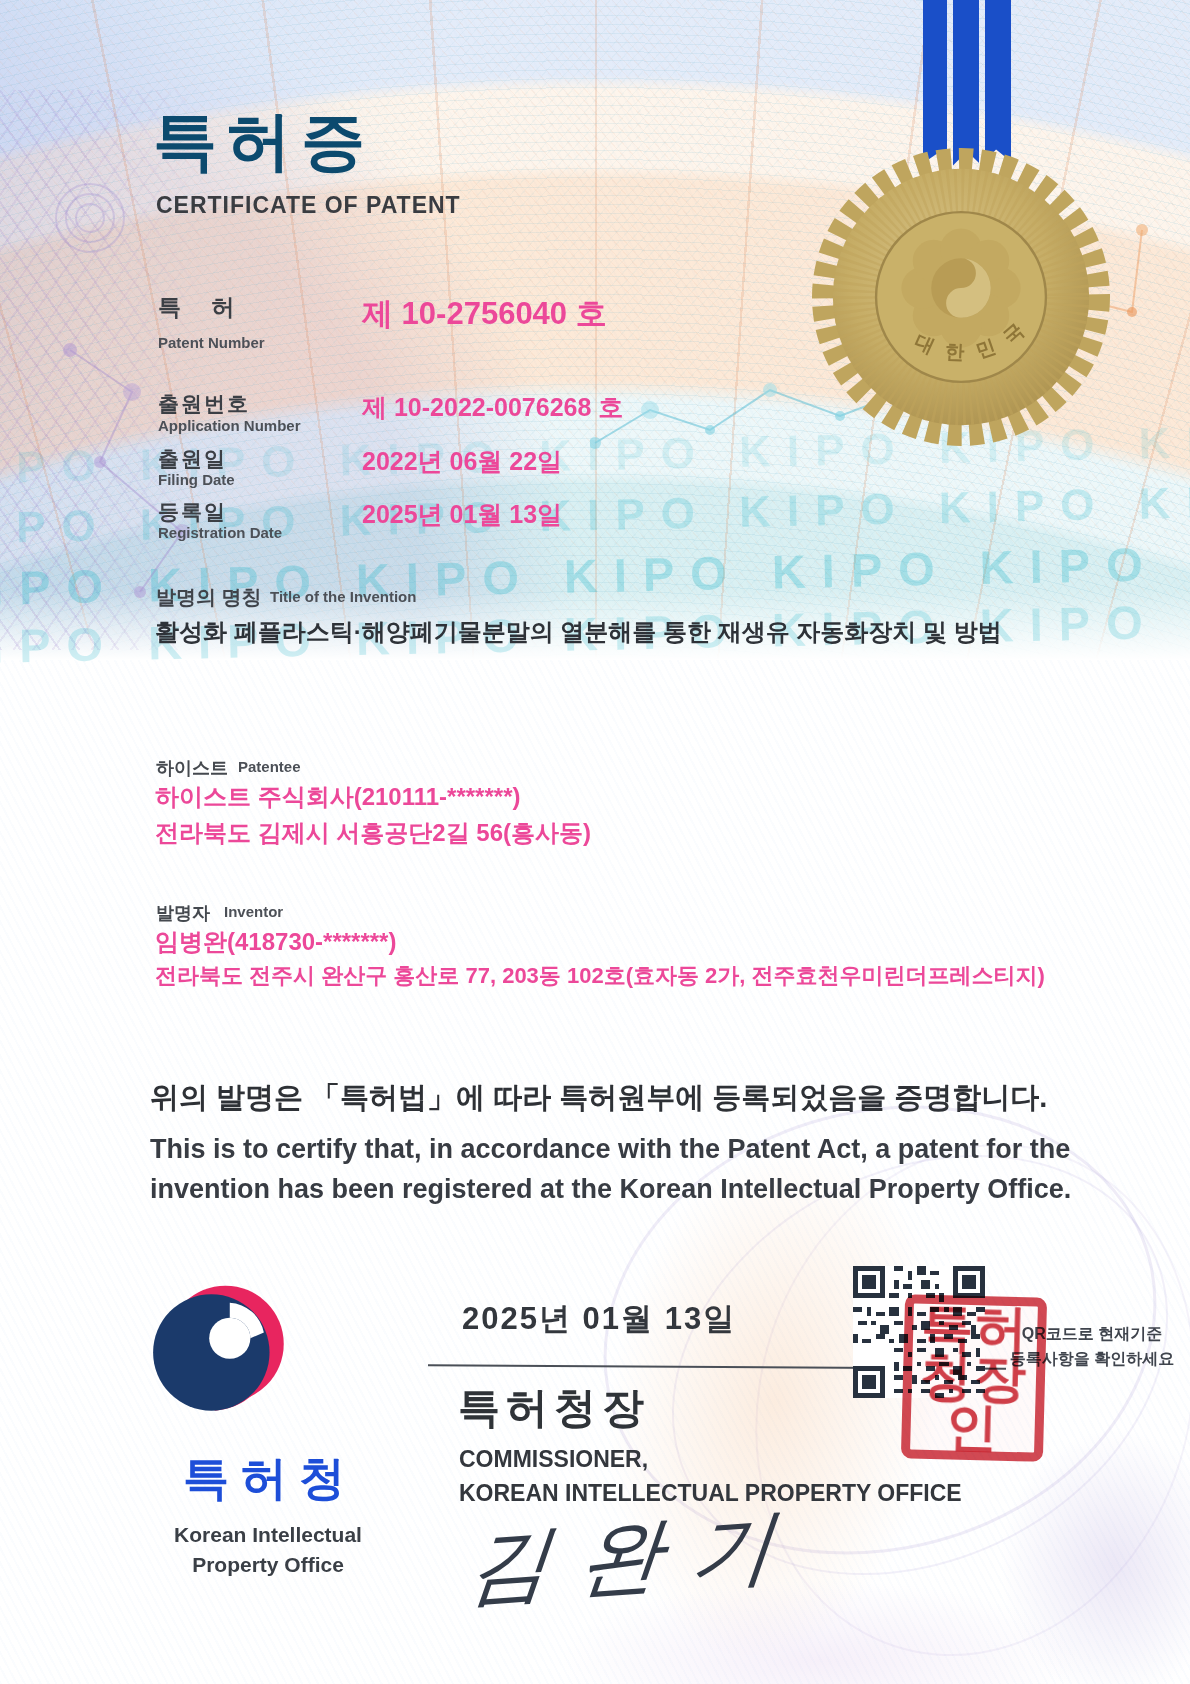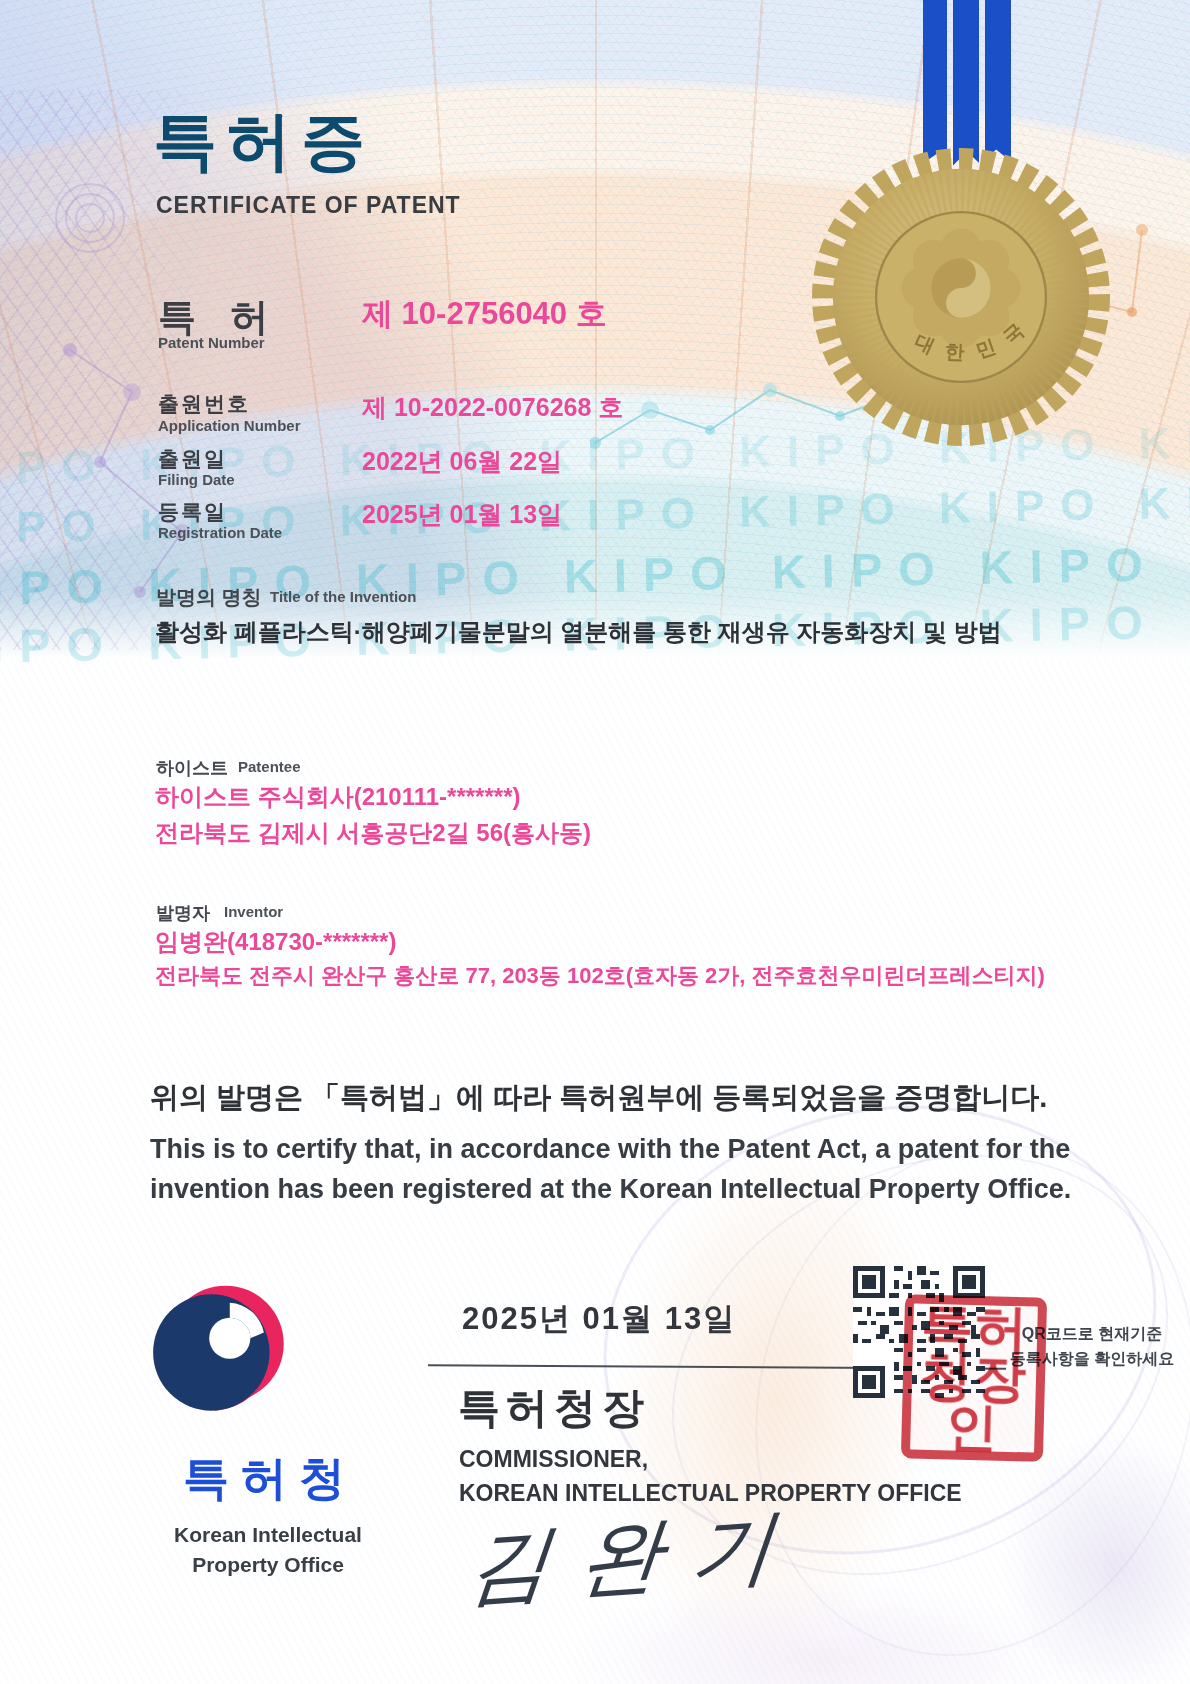--- a/index.html
+++ b/index.html
@@ -63,21 +63,21 @@
     clip-path:polygon(0 0, 100% 0, 100% 95%, 83% 88%, 66% 97%, 50% 89%, 33% 98%, 17% 90%, 0 96%);
   }
   .gold-seal { position:absolute; left:812px; top:148px; width:298px; height:298px; z-index:2; }
   
   .abs { position:absolute; z-index:3; }
   .title-ko { left:153px; top:98px;  font-size:64px; font-weight:800; letter-spacing:10px; color:#0c4a6e; }
   .title-en { left:156px; top:192px; font-size:23px; font-weight:700; letter-spacing:1px; color:#393c41; }
   .lab-ko   { font-weight:800; color:#3b3f45; }
   .lab-en   { font-size:15px; font-weight:600; color:#4c5057; }
   .val      { font-weight:800; color:#ec4899; white-space:nowrap; }
-  .f1k { left:158px; top:292px; font-size:38px; letter-spacing:12px; }
+  .f1k { left:158px; top:292px; font-size:23px; letter-spacing:12px; }
   .f1e { left:158px; top:334px; }
   .f1v { left:362px; top:293px; font-size:31px; }
   .f2k { left:158px; top:390px; font-size:21px; letter-spacing:2px; }
   .f2e { left:158px; top:417px; }
   .f2v { left:362px; top:391px; font-size:25px; }
   .f3k { left:158px; top:445px; font-size:21px; letter-spacing:2px; }
   .f3e { left:158px; top:471px; }
   .f3v { left:362px; top:445px; font-size:25px; }
   .f4k { left:158px; top:498px; font-size:21px; letter-spacing:2px; }
   .f4e { left:158px; top:524px; }

